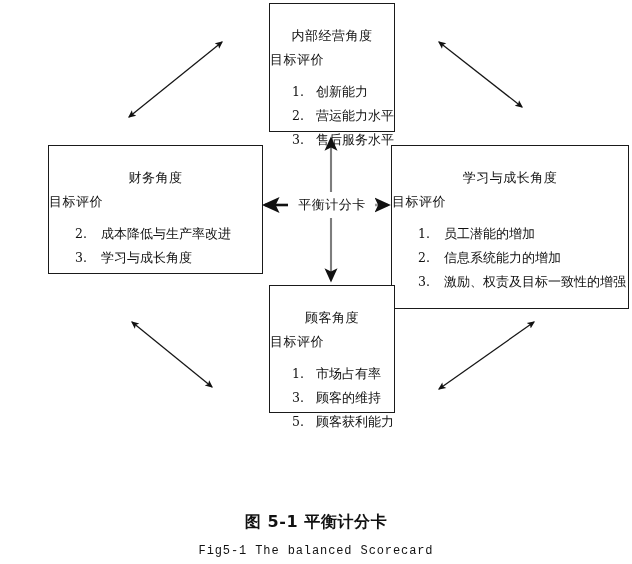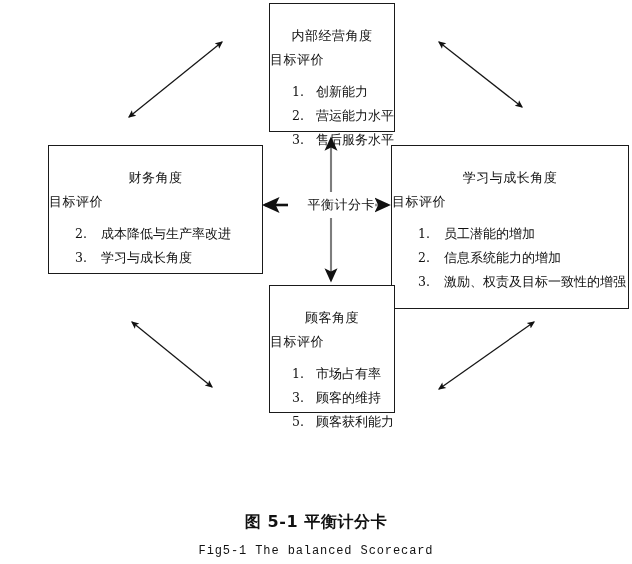--- a/index.html
+++ b/index.html
@@ -75,21 +75,21 @@
   #box-customer .li-num { width: 26px; padding-right: 12px; }
   #box-finance  .li-num { width: 30px; padding-right: 14px; }
   #box-learning .li-num { width: 30px; padding-right: 14px; }
 
   
   #center-label {
     position: absolute;
     left: 289px;
     top: 195px;
     width: 86px;
-    text-align: right;
+    text-align: center;
     font-size: 13px;
     line-height: 20px;
     letter-spacing: 0.5px;
     white-space: nowrap;
     background: #ffffff;
     z-index: 6;
   }
 
   
   #arrow-layer {

